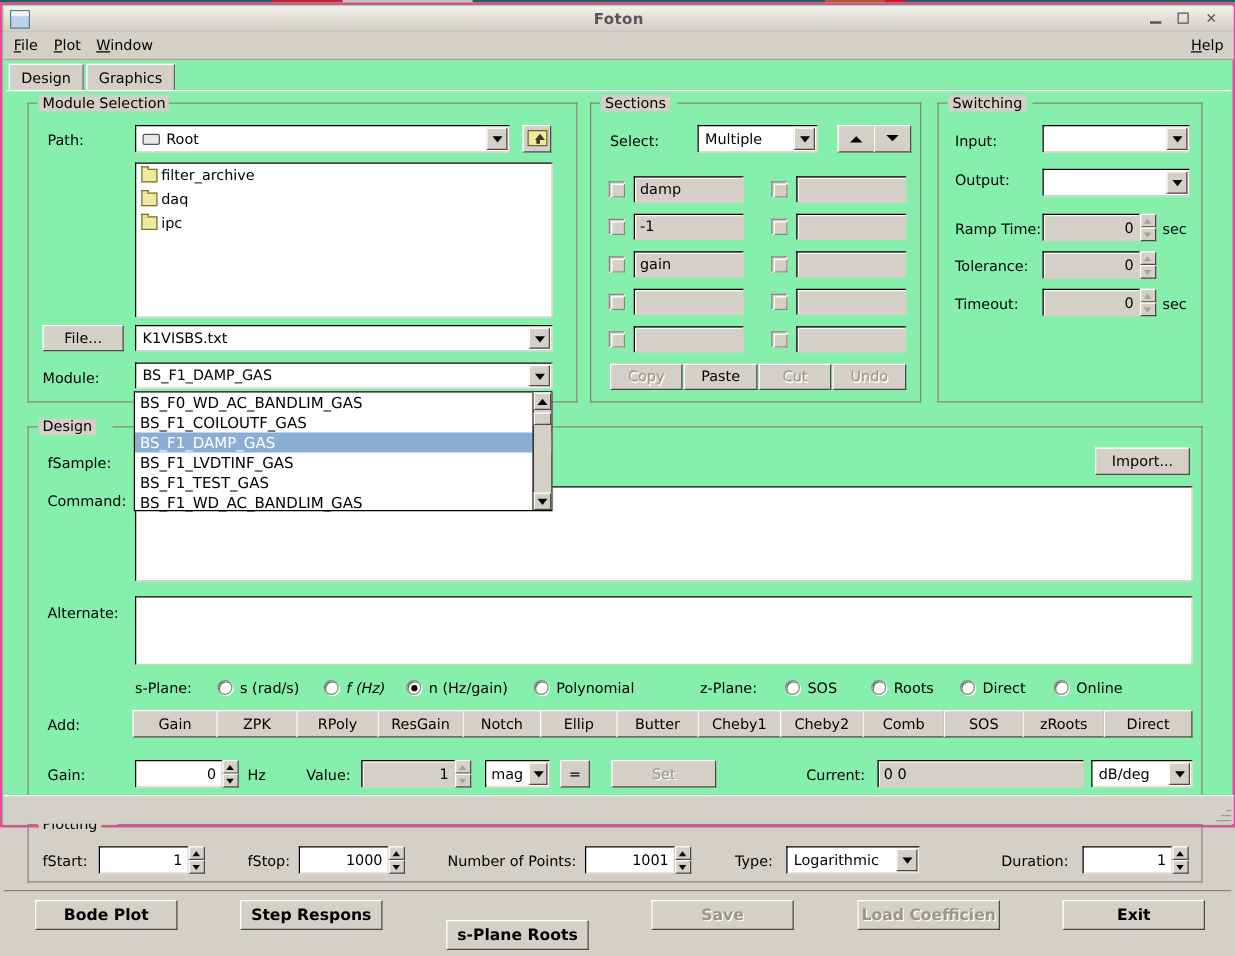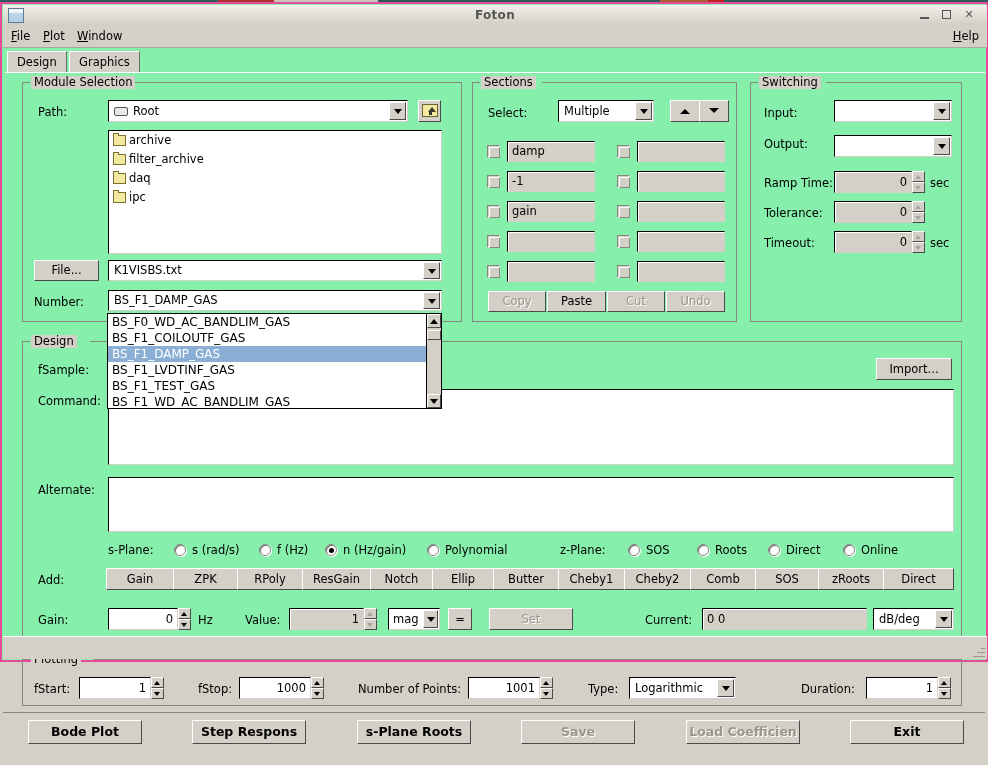--- a/index.html
+++ b/index.html
@@ -303,40 +303,37 @@
       <div class="cbtn"></div>
     </div>
     <div class="toolbtn" style="left:416px; top:96px; width:23px; height:22px;">
       <div class="upicon">
           <i></i>
         </div>
     </div>
 
     <div class="listbox" style="left:106px; top:126px; width:334px; height:124px;">
       <div class="li">
-        <span class="folder"></span><span>archive</span>
-      </div>
-      <div class="li">
         <span class="folder"></span><span>filter_archive</span>
       </div>
       <div class="li">
         <span class="folder"></span><span>daq</span>
       </div>
       <div class="li">
         <span class="folder"></span><span>ipc</span>
       </div>
     </div>
 
     <div class="btn" style="left:32px; top:256px; width:65px; height:21px; line-height:19px;">File...</div>
     <div class="combo" style="left:106px; top:256px; width:334px; height:21px; --ch:19px;">
       <div class="ctxt">K1VISBS.txt</div>
       <div class="cbtn"></div>
     </div>
 
-    <div class="lbl" style="left:32px; top:291px;">Number:</div>
+    <div class="lbl" style="left:32px; top:291px;">Module:</div>
     <div class="combo" style="left:106px; top:286px; width:334px; height:21px; --ch:19px;">
       <div class="ctxt">BS_F1_DAMP_GAS</div>
       <div class="cbtn"></div>
     </div>
 
     <div class="group" style="left:20px; top:331px; width:940px; height:306px;">
       <div class="gb-side"></div>
       <div class="gb-side" style="left:auto;right:0;"></div>
       <div class="gb-top-l"></div>
       <div class="gb-top-r" style="left:68px;right:0;"></div>
@@ -358,21 +355,21 @@
 
     <div class="lbl" style="left:36px; top:479px;">Alternate:</div>
     <div class="textarea" style="left:106px; top:473px; width:846px; height:55px;">
       <div style="position:absolute;left:4px;top:2px;font-size:11.5px;"></div>
     </div>
 
     <div class="lbl" style="left:106px; top:539px;">s-Plane:</div>
     <div class="radio" style="left:172px; top:540px;"></div>
     <div class="radio-lbl" style="left:190px; top:540px;">s (rad/s)</div>
     <div class="radio" style="left:257px; top:540px;"></div>
-    <div class="radio-lbl" style="left:275px; top:540px;">f (Hz)</div>
+    <div class="radio-lbl" style="left:275px; top:540px;font-style:italic;">f (Hz)</div>
     <div class="radio on" style="left:323px; top:540px;"></div>
     <div class="radio-lbl" style="left:341px; top:540px;">n (Hz/gain)</div>
     <div class="radio" style="left:425px; top:540px;"></div>
     <div class="radio-lbl" style="left:443px; top:540px;">Polynomial</div>
 
     <div class="lbl" style="left:558px; top:539px;">z-Plane:</div>
     <div class="radio" style="left:626px; top:540px;"></div>
     <div class="radio-lbl" style="left:644px; top:540px;">SOS</div>
     <div class="radio" style="left:695px; top:540px;"></div>
     <div class="radio-lbl" style="left:713px; top:540px;">Roots</div>
@@ -595,21 +592,21 @@
       <div class="txt right" style="line-height:20px;">1</div>
     </div>
     <div class="spin" style="left:936px; top:673px; height:22px;">
       <div class="sb up"></div>
       <div class="sb dn"></div>
     </div>
 
     <div class="sep-h" style="left:1px; top:708px; right:1px;"></div>
     <div class="btn bold" style="left:26px; top:716px; width:114px; height:24px; line-height:22px;">Bode Plot</div>
     <div class="btn bold" style="left:190px; top:716px; width:114px; height:24px; line-height:22px;">Step Respons</div>
-    <div class="btn bold" style="left:355px; top:716px; width:114px; height:24px; line-height:22px;">s-Plane Roots</div>
+    <div class="btn bold" style="left:355px; top:732px; width:114px; height:24px; line-height:22px;">s-Plane Roots</div>
     <div class="btn bold disabled" style="left:519px; top:716px; width:114px; height:24px; line-height:22px;">Save</div>
     <div class="btn bold disabled" style="left:684px; top:716px; width:114px; height:24px; line-height:22px;">Load Coefficien</div>
     <div class="btn bold" style="left:848px; top:716px; width:114px; height:24px; line-height:22px;">Exit</div>
 
     <div class="statusbar">
       <div class="grip">
         <i style="bottom:0;width:12px;"></i>
         <i style="bottom:4px;width:8px;"></i>
         <i style="bottom:8px;width:4px;"></i>
       </div>

